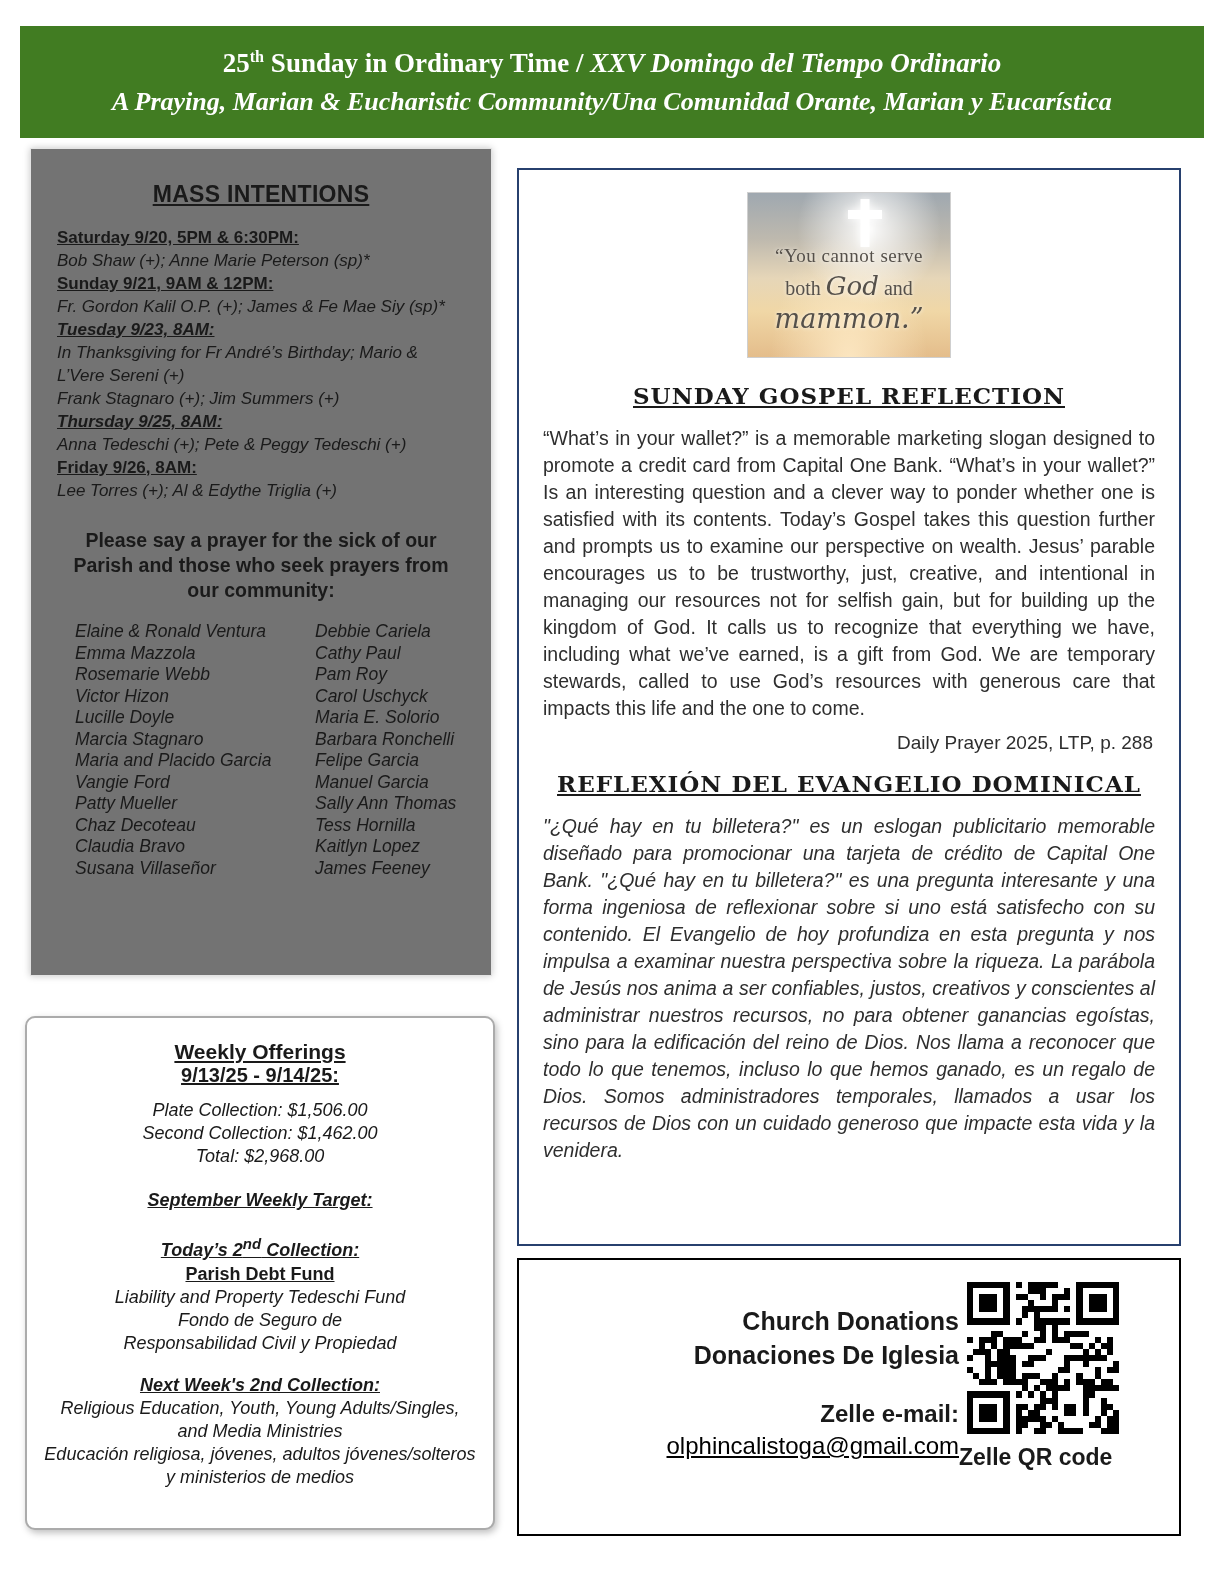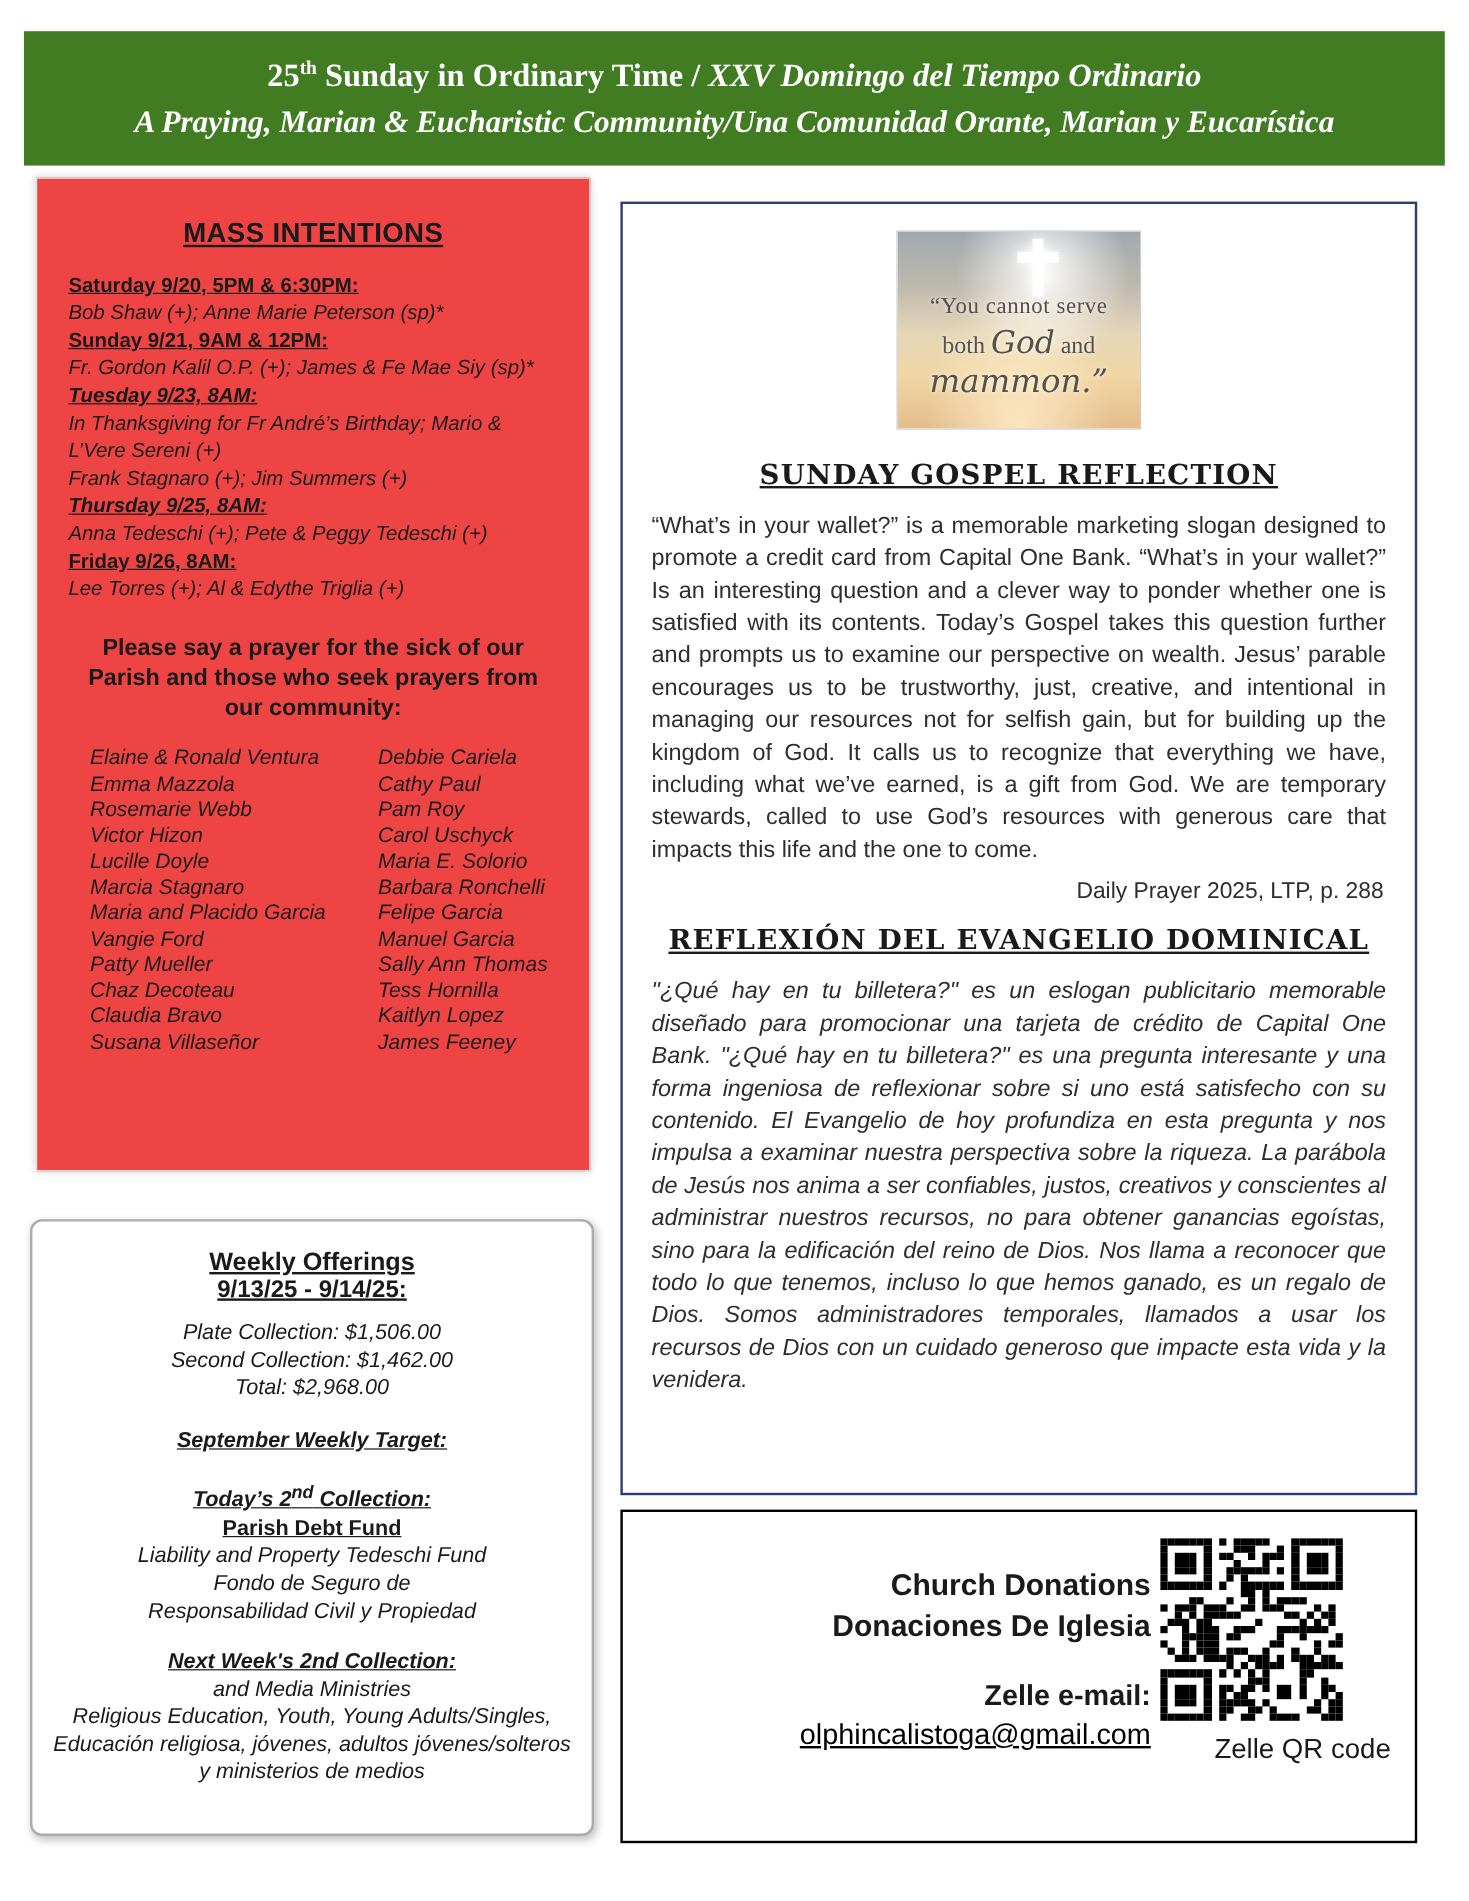--- a/index.html
+++ b/index.html
@@ -23,21 +23,21 @@
     font-family:"Liberation Serif",serif;font-weight:bold;
     display:flex;flex-direction:column;justify-content:center;gap:8px;
   }
   .banner-line1{font-size:27px;}
   .banner-line1 sup{font-size:60%;}
   .banner-line2{font-size:26px;font-style:italic;}
 
   
   .mass-box{
     position:absolute;left:30px;top:148px;width:462px;min-height:828px;
-    background:#ef4444;border:1px solid #e3e3e3;box-shadow:0 0 7px rgba(0,0,0,.22);
+    background:#737373;border:1px solid #e3e3e3;box-shadow:0 0 7px rgba(0,0,0,.22);
     padding:22px 26px 20px;
   }
   .mi-title{
     margin:10px 0 18px;text-align:center;font-size:23px;font-weight:bold;
     text-decoration:underline;letter-spacing:.3px;
   }
   .mi-entry{font-size:17px;line-height:23px;}
   .mi-h{font-weight:bold;text-decoration:underline;}
   .mi-n{font-style:italic;}
   .prayer{
@@ -113,21 +113,21 @@
   .don-email{
     display:inline-block;margin-top:4px;font-size:24px;color:#000;
     text-decoration:underline;cursor:pointer;
   }
   .don-right{width:220px;padding-top:22px;}
   .qr{
     width:152px;height:152px;margin-left:8px;background:#fff;
     display:grid;grid-template-rows:repeat(25,1fr);grid-template-columns:repeat(25,1fr);
   }
   .qr i{background:#000;}
-  .qr-caption{width:200px;margin-top:10px;text-align:right;font-size:23px;font-weight:normal;}
+  .qr-caption{width:200px;margin-top:10px;text-align:left;font-size:23px;font-weight:bold;}
 </style>
 </head>
 <body>
 
 <div class="page">
 
   <header class="banner">
     <div class="banner-line1"><span>25</span><sup>th</sup><span> Sunday in Ordinary Time / </span><span class="it">XXV Domingo del Tiempo Ordinario</span></div>
     <div class="banner-line2">A Praying, Marian &amp; Eucharistic Community/Una Comunidad Orante, Marian y Eucarística</div>
   </header>
@@ -203,22 +203,22 @@
 
     <div class="wo-label gap20">September Weekly Target:</div>
 
     <div class="wo-label gap20"><span>Today’s 2</span><sup>nd</sup><span> Collection:</span></div>
     <div class="wo-fund">Parish Debt Fund</div>
     <div class="wo-line">Liability and Property Tedeschi Fund</div>
     <div class="wo-line">Fondo de Seguro de</div>
     <div class="wo-line">Responsabilidad Civil y Propiedad</div>
 
     <div class="wo-label gap18">Next Week's 2nd Collection:</div>
+    <div class="wo-line">Religious Education, Youth, Young Adults/Singles,</div>
     <div class="wo-line">and Media Ministries</div>
-    <div class="wo-line">Religious Education, Youth, Young Adults/Singles,</div>
     <div class="wo-line">Educación religiosa, jóvenes, adultos jóvenes/solteros</div>
     <div class="wo-line">y ministerios de medios</div>
   </section>
 
   <section class="gospel-box">
     <div class="gospel-image">
       <div class="gi-cross"></div>
       <div class="gi-text">
         <div class="gi-l1">“You cannot serve</div>
         <div class="gi-l2"><span>both </span><span class="word">God</span><span> and</span></div>

